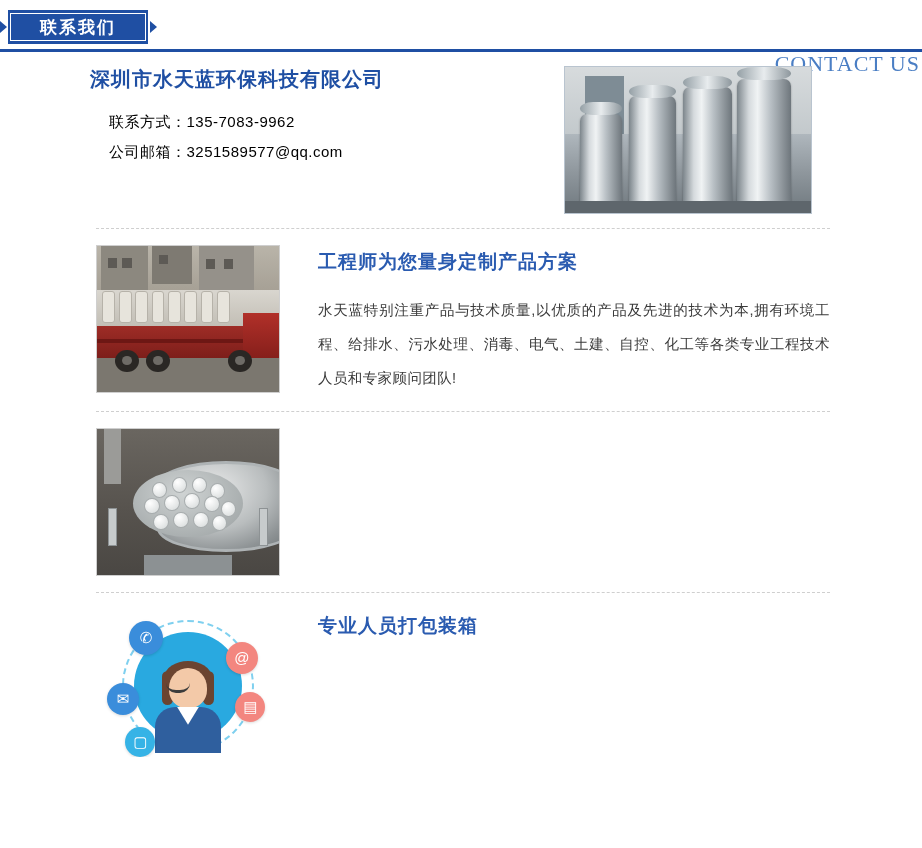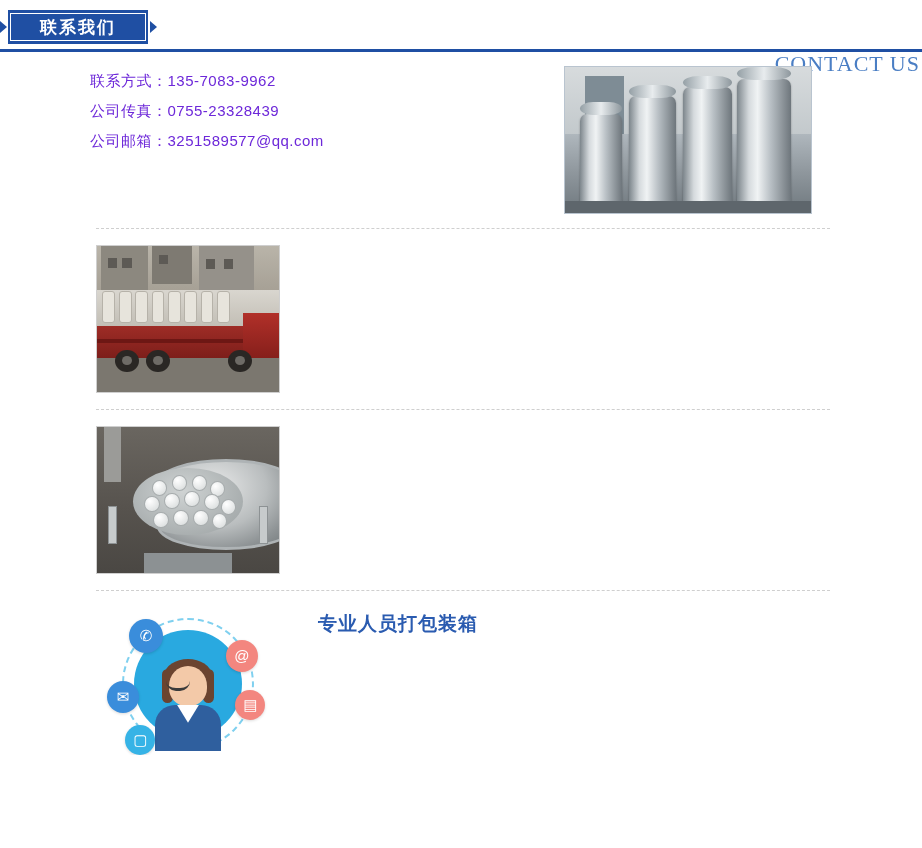--- a/index.html
+++ b/index.html
@@ -70,23 +70,24 @@
   }
   .company-name {
     font-size: 20px;
     font-weight: bold;
     color: #1f4fa3;
     letter-spacing: 1px;
     margin-bottom: 14px;
   }
   .company-line {
     font-size: 15px;
-    color: #6d28d9;
+    color: #000000;
     line-height: 30px;
     letter-spacing: 0.5px;
+    margin-left: 19px;
   }
   .company-photo {
     position: absolute;
     right: 110px; top: 14px;
     width: 248px; height: 148px;
     border: 1px solid #b9c4cf;
     overflow: hidden;
     background: #9aa7b2;
   }
 
@@ -226,22 +227,22 @@
 <div class="header">
   <div class="header-arrow"></div>
   <div class="header-tab">
     <div class="header-tab-inner">联系我们</div>
   </div>
   <div class="header-arrow right"></div>
   <div class="header-en">CONTACT US</div>
 </div>
 
 <div class="company-block">
+  <div class="company-name">深圳市水天蓝环保科技有限公司</div>
   <div class="company-line">联系方式：135-7083-9962</div>
-  <div class="company-line">公司传真：0755-23328439</div>
   <div class="company-line">公司邮箱：3251589577@qq.com</div>
 
   <div class="company-photo">
     <div class="ph1">
       <div class="wall"></div>
       <div class="door"></div>
       <div class="v a"></div>
         <div class="cap a"></div>
       <div class="v b"></div>
         <div class="cap b"></div>
@@ -279,20 +280,24 @@
       <div class="bag" style="left:66%;"></div>
       <div class="bed">
           <div class="stripe"></div>
         </div>
       <div class="cab"></div>
       <div class="ground"></div>
       <div class="wheel" style="left:10%;"></div>
       <div class="wheel" style="left:27%;"></div>
       <div class="wheel" style="left:72%;"></div>
     </div>
+  </div>
+  <div class="body">
+    <h3>工程师为您量身定制产品方案</h3>
+    <p>水天蓝特别注重产品与技术质量,以优质的产品及先进的技术为本,拥有环境工程、给排水、污水处理、消毒、电气、土建、自控、化工等各类专业工程技术人员和专家顾问团队!</p>
   </div>
 </div>
 
 <div class="divider"></div>
 
 <div class="feature">
   <div class="thumb">
     <div class="ph3">
       <div class="bg"></div>
       <div class="pipe"></div>

